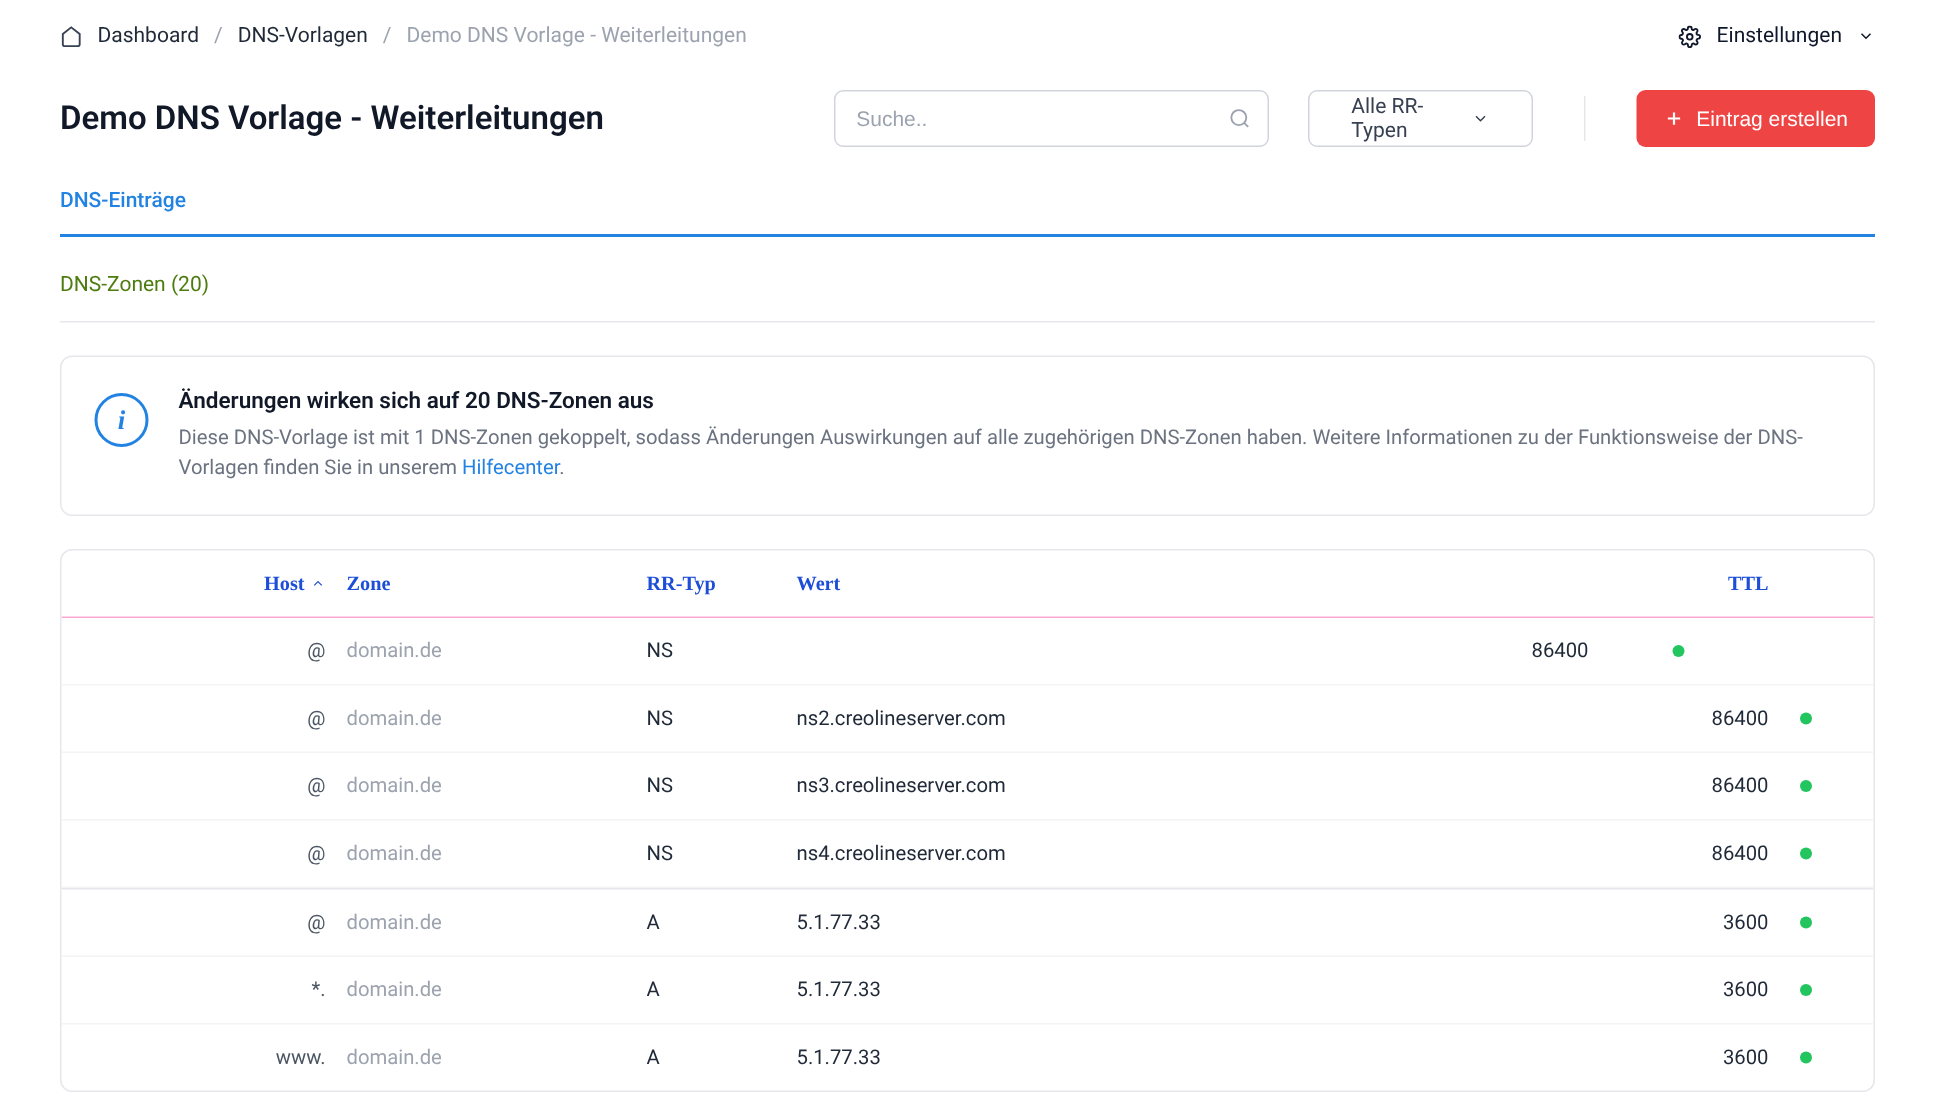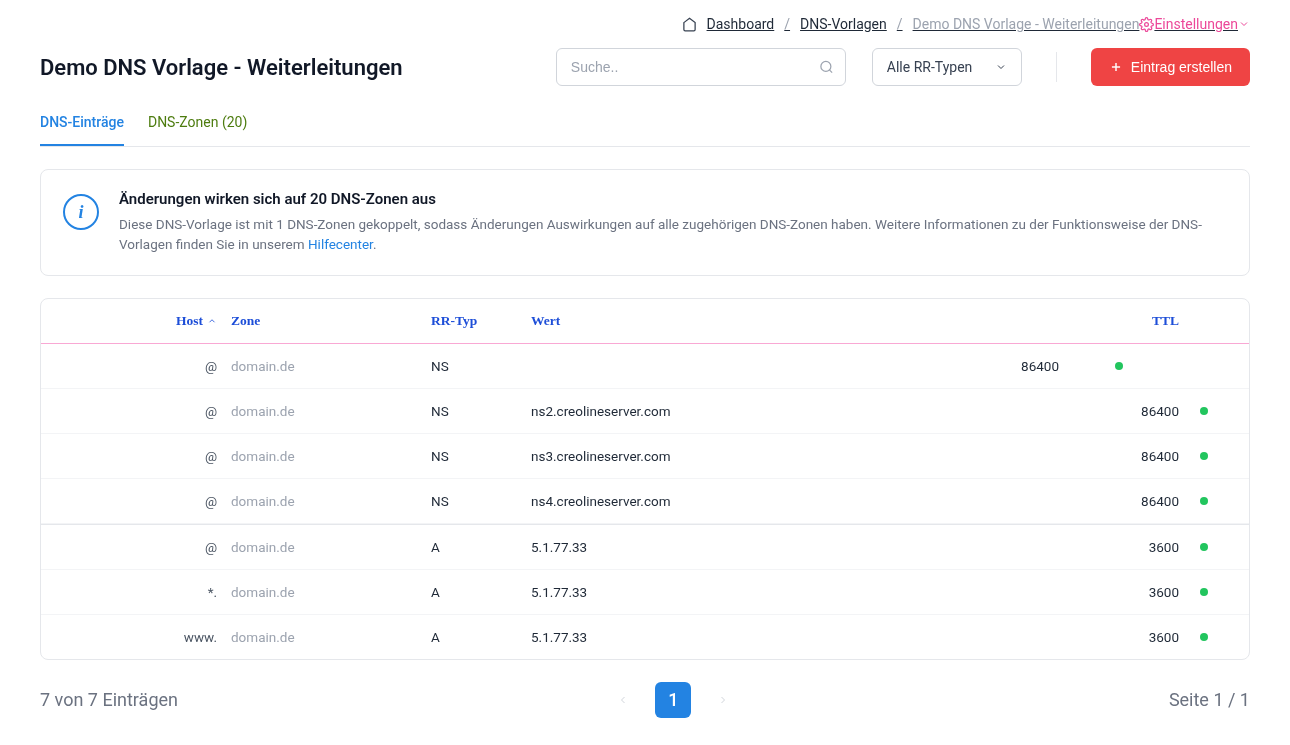--- a/index.html
+++ b/index.html
@@ -1,37 +1,37 @@
 <!DOCTYPE html>
 <html><head>
 <meta charset="utf-8">
 <style>
 * { box-sizing: border-box; margin: 0; padding: 0; }
 body { font-family: -apple-system, BlinkMacSystemFont, "Segoe UI", Roboto, sans-serif; font-size: 14px; color: #1f2937; background: #fff; }
 .page { padding: 16px 40px 30px; }
 
-.topbar { display: flex; justify-content: flex-end; align-items: center; margin-bottom: 16px; text-decoration: underline; }
+.topbar { display: flex; justify-content: space-between; align-items: center; margin-bottom: 28px; }
 .breadcrumb { display: flex; align-items: center; gap: 10px; color: #374151; }
 .breadcrumb a { color: #1f2937; text-decoration: none; }
 .breadcrumb .sep { color: #9ca3af; }
 .breadcrumb .current { color: #9ca3af; }
-.settings { display: flex; align-items: center; color: #ec4899; cursor: pointer; }
+.settings { display: flex; align-items: center; gap: 10px; color: #0f172a; cursor: pointer; }
 
 .header-row { display: flex; justify-content: space-between; align-items: center; margin-bottom: 28px; }
 .page-title { font-size: 22px; font-weight: 600; color: #111827; }
 .header-actions { display: flex; align-items: center; gap: 26px; }
 .search-wrap { position: relative; }
 .search-input { width: 290px; height: 38px; border: 1px solid #d1d5db; border-radius: 6px; padding: 0 36px 0 14px; font-size: 14px; color: #374151; }
 .search-input::placeholder { color: #9ca3af; }
 .search-icon { position: absolute; right: 12px; top: 50%; transform: translateY(-50%); color: #9ca3af; }
-.select { display: flex; align-items: center; justify-content: space-between; width: 150px; height: 38px; border: 1px solid #d1d5db; border-radius: 6px; padding: 0 14px; cursor: pointer; color: #374151; }
+.select { display: flex; align-items: center; justify-content: space-between; width: 150px; height: 38px; border: 1px solid #d1d5db; border-radius: 6px; padding: 0 28px; cursor: pointer; color: #374151; }
 .divider-v { width: 1px; height: 30px; background: #e5e7eb; margin: 0 8px; }
 .btn-primary { display: flex; align-items: center; gap: 8px; background: #ef4444; color: #fff; border: none; border-radius: 6px; height: 38px; padding: 0 18px; font-size: 14px; cursor: pointer; font-weight: 500; }
 
-.tabs { display: flex; gap: 24px; border-bottom: 1px solid #e5e7eb; margin-bottom: 22px; }
+.tabs { display: flex; gap: 24px; border-bottom: 1px solid #e5e7eb; margin-bottom: 22px; flex-direction: column; }
 .tab { padding: 0 0 14px; color: #4d7c0f; cursor: pointer; border-bottom: 2px solid transparent; }
 .tab.active { color: #2383e2; border-bottom-color: #2383e2; font-weight: 500; }
 
 .info-card { display: flex; gap: 20px; border: 1px solid #e5e7eb; border-radius: 8px; padding: 20px 22px; margin-bottom: 22px; }
 .info-icon { width: 36px; height: 36px; border: 2px solid #2383e2; border-radius: 50%; display: flex; align-items: center; justify-content: center; color: #2383e2; flex-shrink: 0; margin-top: 4px; font-family: Georgia, serif; font-style: italic; font-weight: bold; font-size: 18px; }
 .info-title { font-weight: 600; font-size: 15px; margin-bottom: 6px; color: #111827; }
 .info-text { color: #6b7280; line-height: 1.5; font-size: 13.5px; }
 .info-text a { color: #2383e2; text-decoration: none; }
 
 .table-card { border: 1px solid #e5e7eb; border-radius: 8px; overflow: hidden; }

